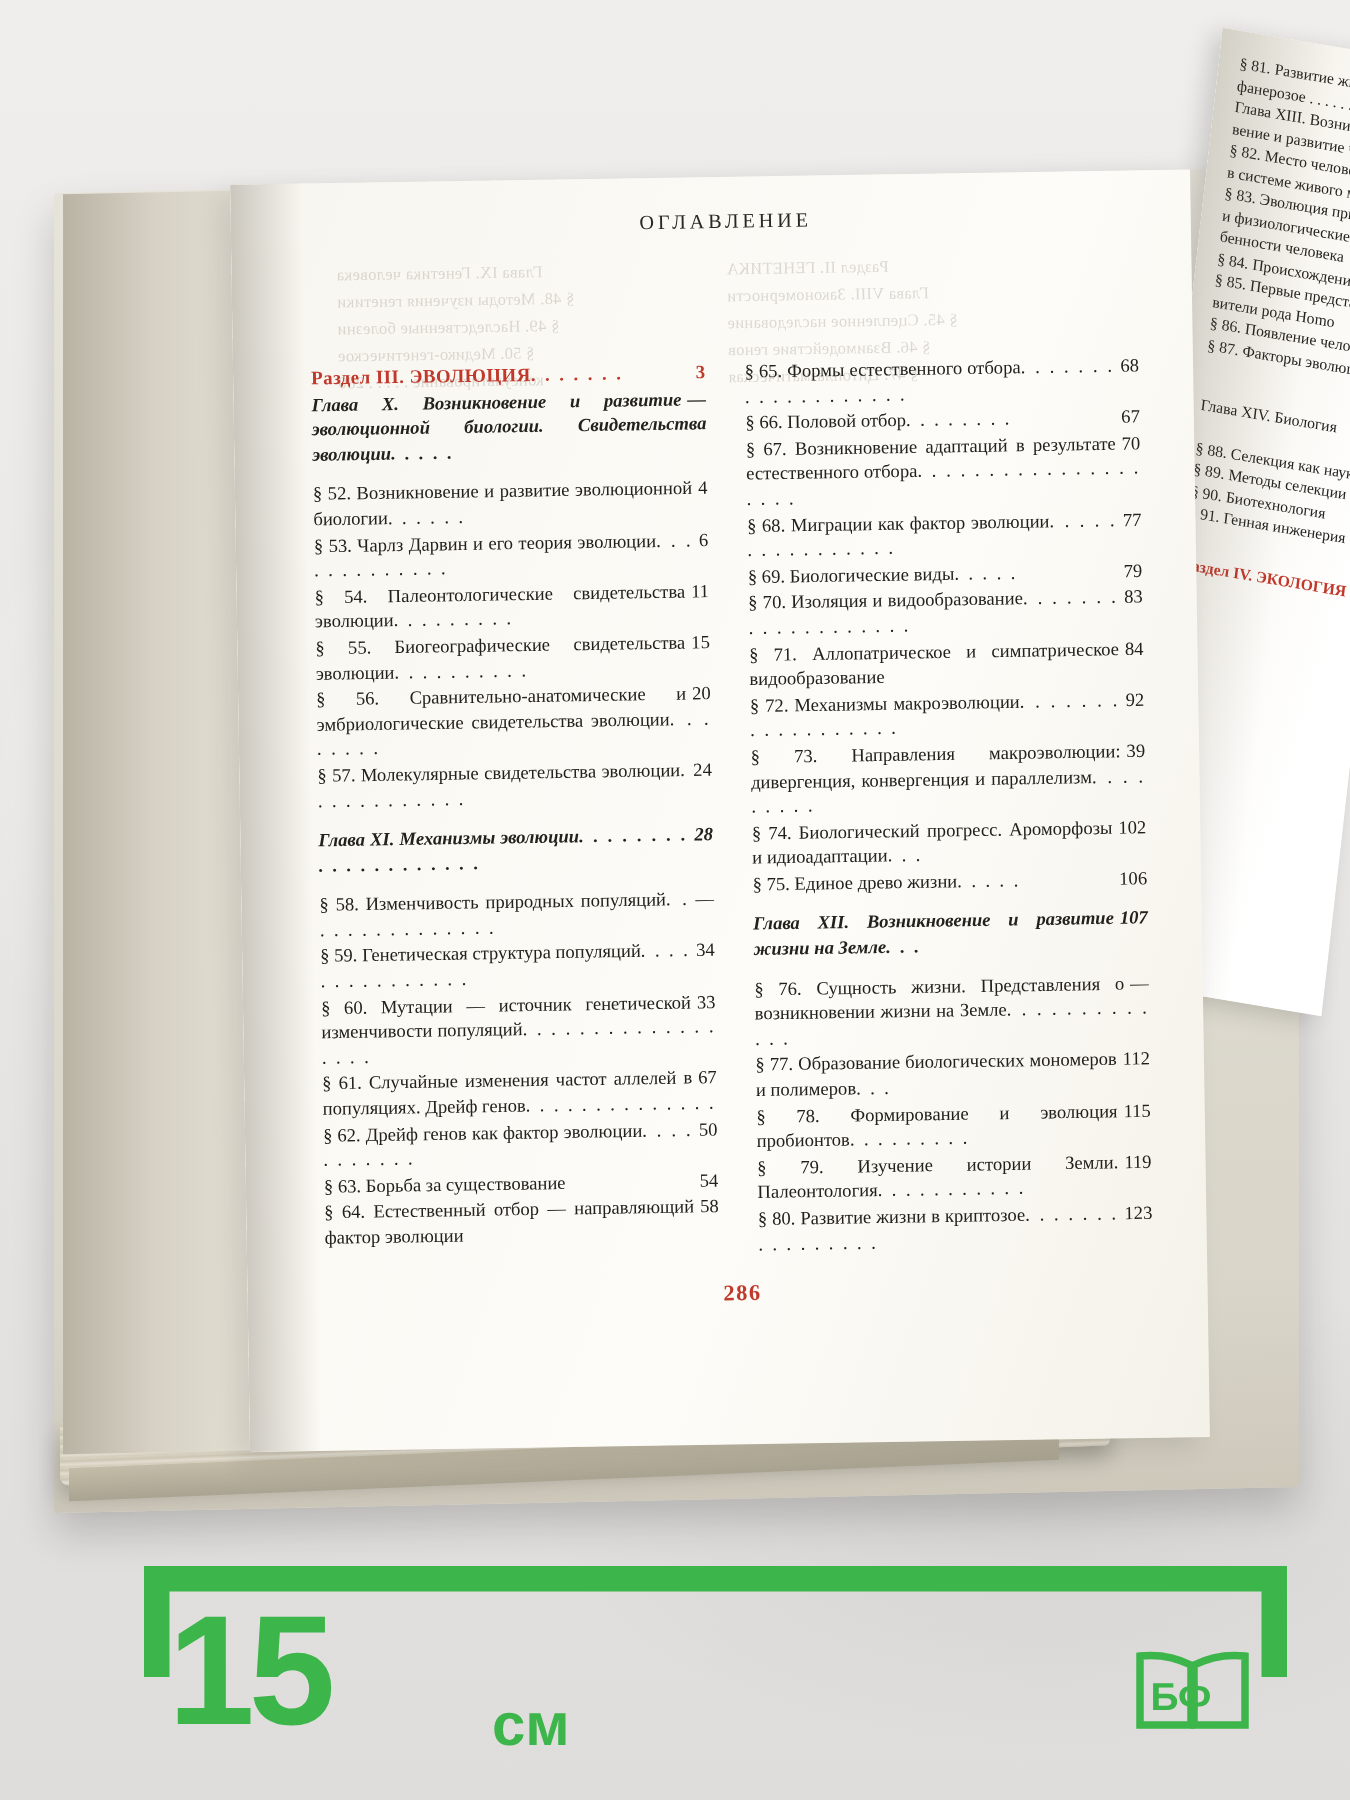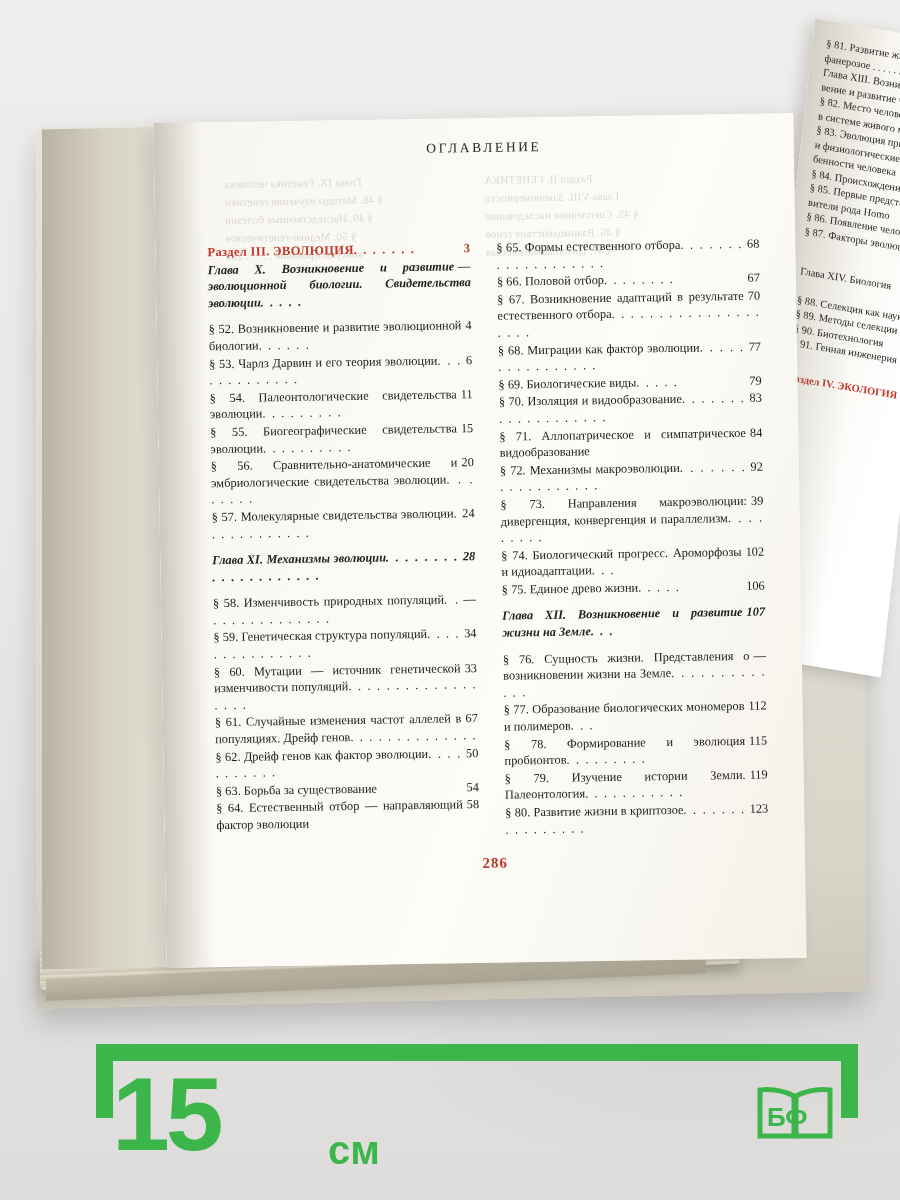--- a/index.html
+++ b/index.html
@@ -239,21 +239,21 @@
     top: 96px;
     font-family: "Liberation Sans", sans-serif;
     font-weight: bold;
     font-size: 40px;
     color: #3cb54a;
     margin-left: 36px;
   }
   .brand {
     position: absolute;
     right: 24px;
-    top: 50px;
+    top: 64px;
     display: flex;
     align-items: flex-end;
     gap: 10px;
   }
   .brand-mark {
     width: 78px; height: 62px;
     position: relative;
   }
   .brand-name {
     font-family: "Liberation Sans", sans-serif;

